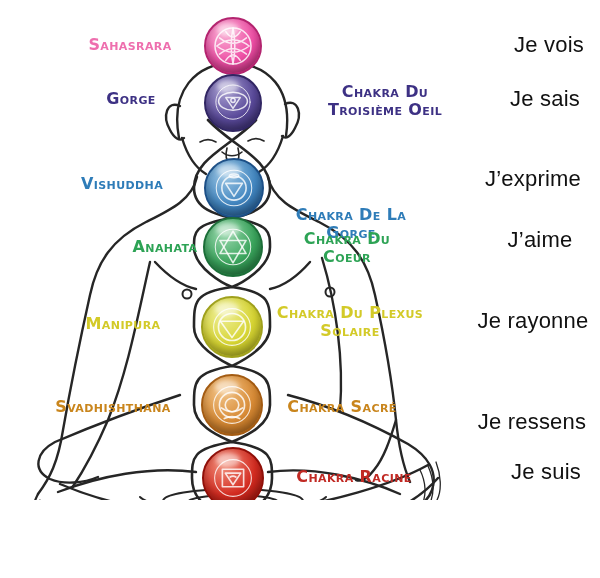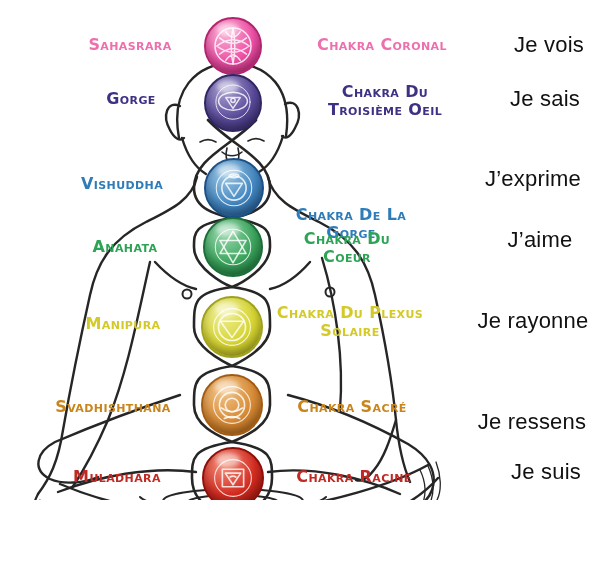--- a/index.html
+++ b/index.html
@@ -44,21 +44,21 @@
   
   #sk-0{left:130px;top:45px;} #sk-1{left:131px;top:99px;} #sk-2{left:122px;top:184px;}
   #sk-3{left:125px;top:247px;} #sk-4{left:123px;top:324px;} #sk-5{left:113px;top:407px;}
   #sk-6{left:117px;top:477px;}
   
   #fr-0{left:382px;top:45px;}
   #fr-1{left:385px;top:101px;width:160px;}
   #fr-2{left:351px;top:184px;width:120px;margin-top:40px;}
   #fr-3{left:347px;top:248px;width:120px;}
   #fr-4{left:350px;top:322px;width:150px;}
-  #fr-5{left:352px;top:407px;}
+  #fr-5{left:342px;top:407px;}
   #fr-6{left:354px;top:477px;}
   
   #af-0{left:549px;top:45px;} #af-1{left:545px;top:99px;} #af-2{left:533px;top:179px;}
   #af-3{left:540px;top:240px;} #af-4{left:533px;top:321px;} #af-5{left:532px;top:403px;}
   #af-6{left:546px;top:472px;}
 </style>
 </head>
 <body>
 
 <div id="stage">
@@ -195,26 +195,24 @@
       <path d="M19 21 L41 21 L41 39 L19 39 Z"></path>
           <path d="M22 25 L38 25 L30 37 Z"></path>
           <path d="M27 29 Q30 27 33 29"></path>
     </g>
       </svg>
   </div>
 
   <span class="lbl" id="sk-0" style="color: rgb(238, 111, 174);">Sahasrara</span>
   <span class="lbl" id="sk-1" style="color: rgb(61, 49, 132);">Gorge</span>
   <span class="lbl" id="sk-2" style="color: rgb(46, 124, 184);">Vishuddha</span>
-  <span class="lbl" id="sk-3" style="color: rgb(45, 163, 85);">Anahata</span>
+  <span class="lbl" id="sk-3" style="color: rgb(45, 163, 85); margin-left: 40px;">Anahata</span>
   <span class="lbl" id="sk-4" style="color: rgb(211, 202, 40);">Manipura</span>
   <span class="lbl" id="sk-5" style="color: rgb(201, 133, 28);">Svadhishthana</span>
-  <span class="lbl" id="sk-6" style="color: rgb(193, 42, 36);">Muladhara</span>
-
-  <span class="lbl" id="fr-0" style="color: rgb(238, 111, 174);">Chakra Coronal</span>
+
   <span class="lbl two" id="fr-1" style="color: rgb(61, 49, 132);">Chakra Du Troisième Oeil</span>
   <span class="lbl two" id="fr-2" style="color: rgb(46, 124, 184);">Chakra De La Gorge</span>
   <span class="lbl two" id="fr-3" style="color: rgb(45, 163, 85);">Chakra Du Coeur</span>
   <span class="lbl two" id="fr-4" style="color: rgb(211, 202, 40);">Chakra Du Plexus Solaire</span>
   <span class="lbl" id="fr-5" style="color: rgb(201, 133, 28);">Chakra Sacré</span>
   <span class="lbl" id="fr-6" style="color: rgb(193, 42, 36);">Chakra Racine</span>
 
   <span class="af" id="af-0" style="color: rgb(17, 17, 17);">Je vois</span>
   <span class="af" id="af-1" style="color: rgb(17, 17, 17);">Je sais</span>
   <span class="af" id="af-3" style="color: rgb(17, 17, 17);">J’aime</span>

